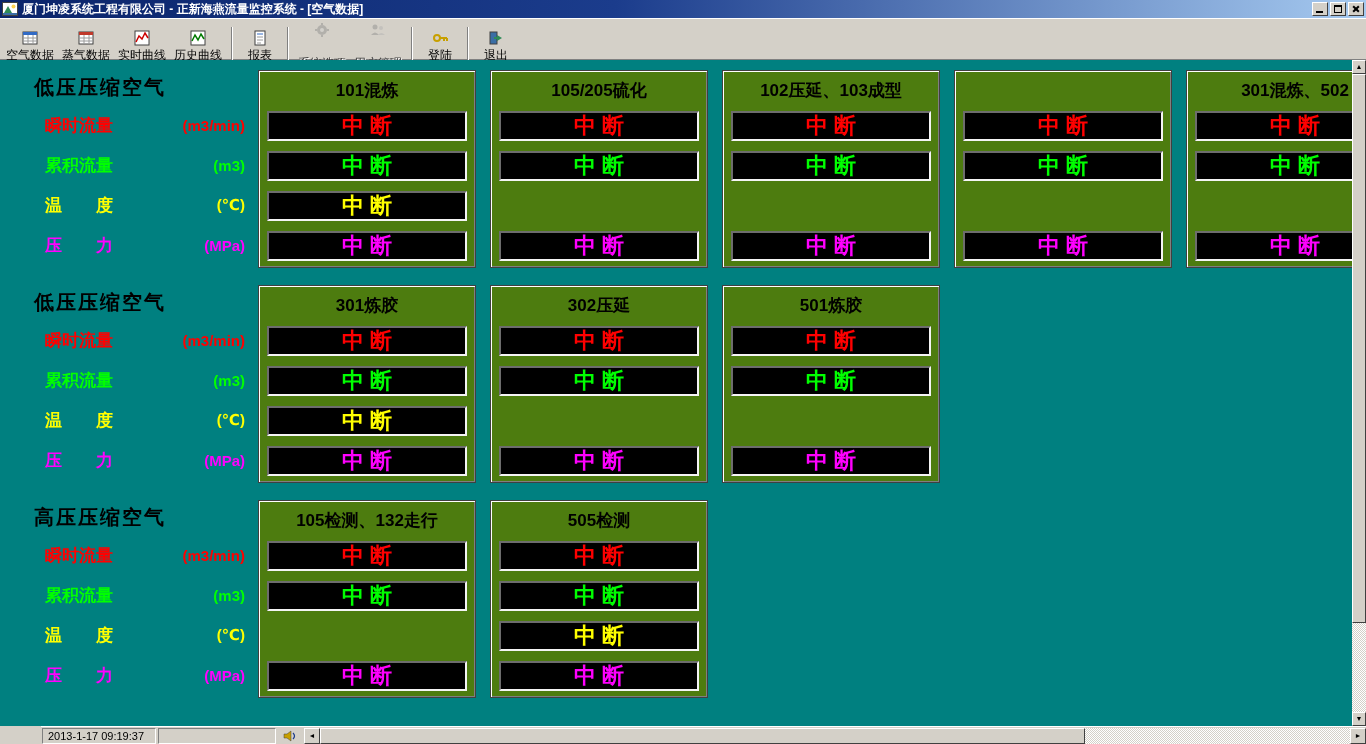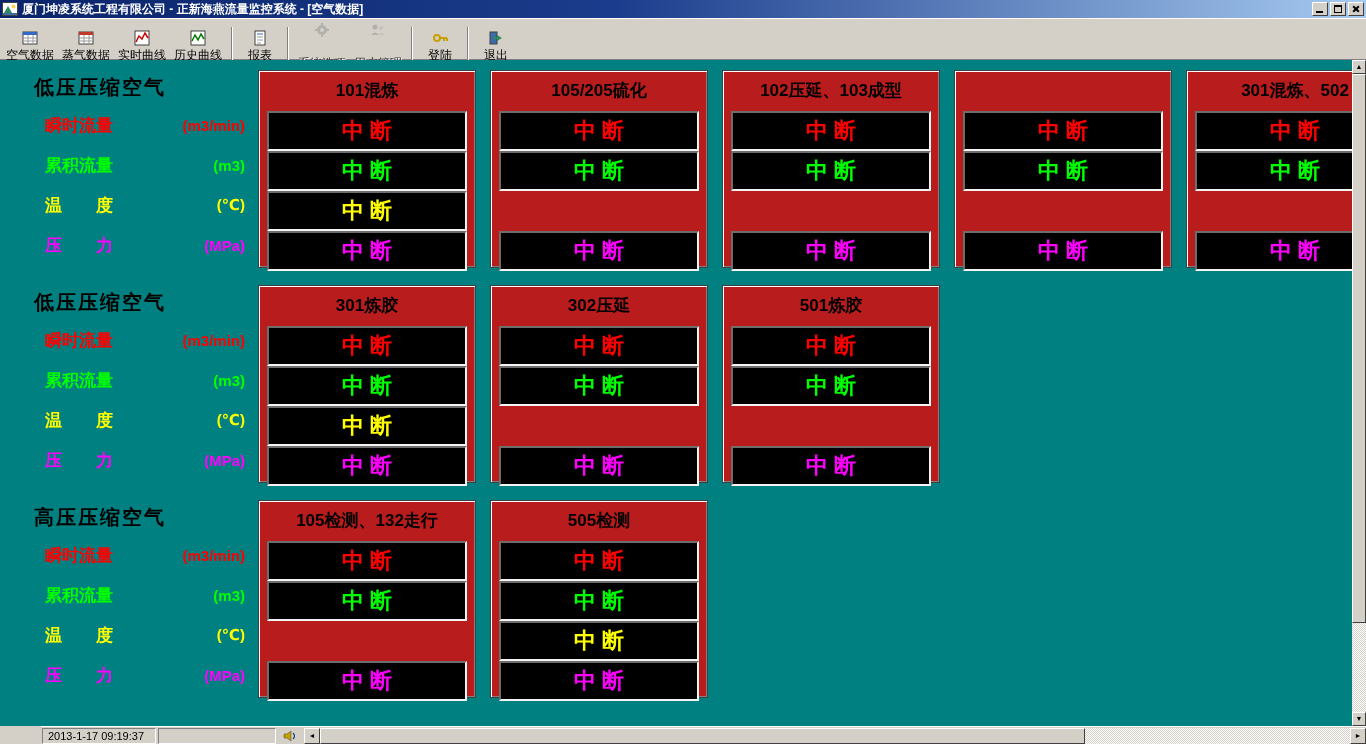--- a/index.html
+++ b/index.html
@@ -38,26 +38,26 @@
   .main { position:relative; flex:1; background:#008080; overflow:hidden; }
   .section { position:absolute; left:0; width:1366px; height:205px; }
   .s-row1 { top:10px; } .s-row2 { top:225px; } .s-row3 { top:440px;padding-left:29px; }
   .section-title { position:absolute; left:34px; top:4px; font-size:20px; font-weight:bold; color:#000; letter-spacing:2px; white-space:nowrap; }
   .param { position:absolute; left:45px; width:200px; height:30px; display:flex; justify-content:space-between;
            align-items:center; font-weight:bold; font-size:17px; white-space:nowrap; }
   .param .unit { font-size:15px; }
   .r0 { top:40px; } .r1 { top:80px; } .r2 { top:120px; } .r3 { top:160px; }
   .c0 { color:#ff0000; } .c1 { color:#00ff00; } .c2 { color:#ffff00; } .c3 { color:#ff00ff; }
 
-  .panel { position:absolute; top:0; width:218px; height:198px; background:#b91c1c;
+  .panel { position:absolute; top:0; width:218px; height:198px; background:#4d7c0f;
            border:1px solid #404040; box-shadow:inset 1px 1px 0 #ffffff, inset -1px -1px 0 #808080; }
   .p0 { left:258px; } .p1 { left:490px; } .p2 { left:722px; } .p3 { left:954px; } .p4 { left:1186px; }
   .panel-title { position:absolute; top:8px; left:0; right:0; text-align:center; font-size:17px; font-weight:bold;
                  color:#000; white-space:nowrap; }
-  .valbox { position:absolute; left:8px; width:200px; height:40px; background:#000;
+  .valbox { position:absolute; left:8px; width:200px; height:30px; background:#000;
             border:2px solid; border-color:#6d6d6d #f4f4f4 #f4f4f4 #6d6d6d;
             display:flex; align-items:center; justify-content:center; }
   .v0 { top:40px; } .v1 { top:80px; } .v2 { top:120px; } .v3 { top:160px; }
   .valbox span { font-size:22px; font-weight:bold; letter-spacing:6px; margin-right:-6px; white-space:nowrap; }
 
   
   .vscroll { position:absolute; top:0; right:0; bottom:0; width:14px; background:#d8d4cc; display:flex; flex-direction:column; }
   .vs-btn { height:14px; flex:0 0 auto; background:#d4d0c8; border:1px solid; border-color:#ffffff #404040 #404040 #ffffff;
             font-size:7px; line-height:12px; text-align:center; color:#000; }
   .vs-track { flex:1; position:relative; background:repeating-conic-gradient(#ffffff 0% 25%, #d4d0c8 0% 50%) 0 0/2px 2px; }

